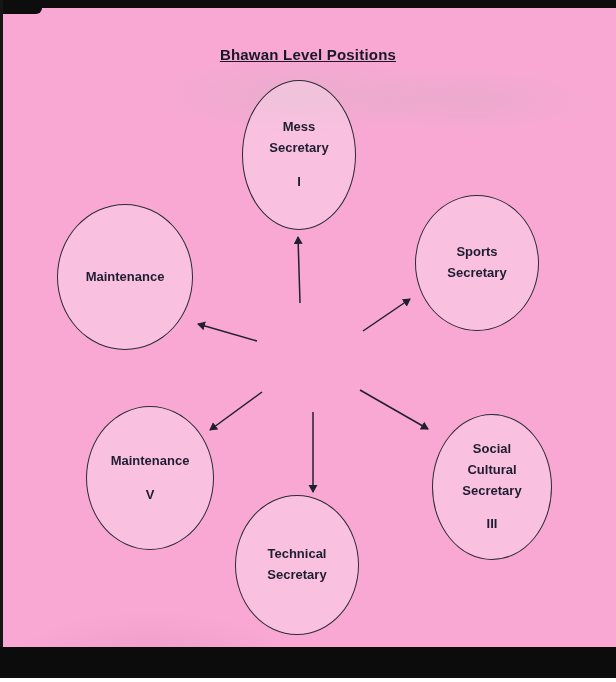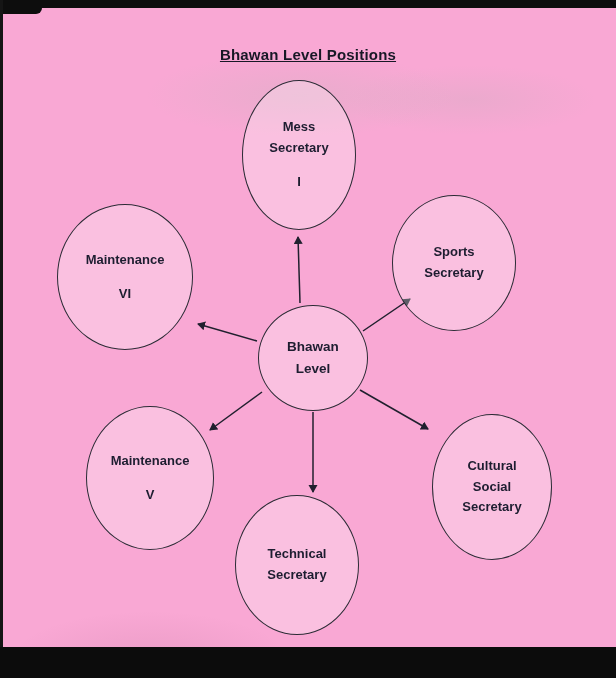--- a/index.html
+++ b/index.html
@@ -79,21 +79,21 @@
   }
   .node-text .numeral { margin-top: 13px; }
   .center-text span {
     display: block;
     font-size: 13.5px;
     font-weight: 700;
     color: #1d1d30;
     line-height: 1.65;
   }
   .node-mess      { left: 242px; top: 80px;  width: 114px; height: 150px; }
-  .node-sports    { left: 392px; top: 195px; width: 124px; height: 136px; justify-content: center; }
+  .node-sports    { left: 415px; top: 195px; width: 124px; height: 136px; justify-content: center; }
   .node-maint2    { left: 57px;  top: 204px; width: 136px; height: 146px; }
   .node-center    { left: 258px; top: 305px; width: 110px; height: 106px; }
   .node-maint1    { left: 86px;  top: 406px; width: 128px; height: 144px; }
   .node-technical { left: 235px; top: 495px; width: 124px; height: 140px; }
   .node-social    { left: 432px; top: 414px; width: 120px; height: 146px; }
 </style>
 </head>
 <body>
 
 <div class="page">
@@ -133,46 +133,40 @@
   <div class="ellipse node-sports">
     <div class="node-text">
       <span>Sports</span>
       <span>Secretary</span>
     </div>
   </div>
 
   <div class="ellipse node-maint2">
     <div class="node-text">
       <span>Maintenance</span>
-      <span class="numeral">VI</span>
     </div>
   </div>
 
-  <div class="ellipse node-center">
-    <div class="node-text center-text">
-      <span>Bhawan</span>
-      <span>Level</span>
-    </div>
-  </div>
 
   <div class="ellipse node-maint1">
     <div class="node-text">
       <span>Maintenance</span>
       <span class="numeral">V</span>
     </div>
   </div>
 
   <div class="ellipse node-technical">
     <div class="node-text">
       <span>Technical</span>
       <span>Secretary</span>
     </div>
   </div>
 
   <div class="ellipse node-social">
     <div class="node-text">
+      <span>Social</span>
       <span>Cultural</span>
-      <span>Social</span>
       <span>Secretary</span>
+      <span class="numeral">III</span>
     </div>
   </div>
 
 </div>
 
 </body></html>

